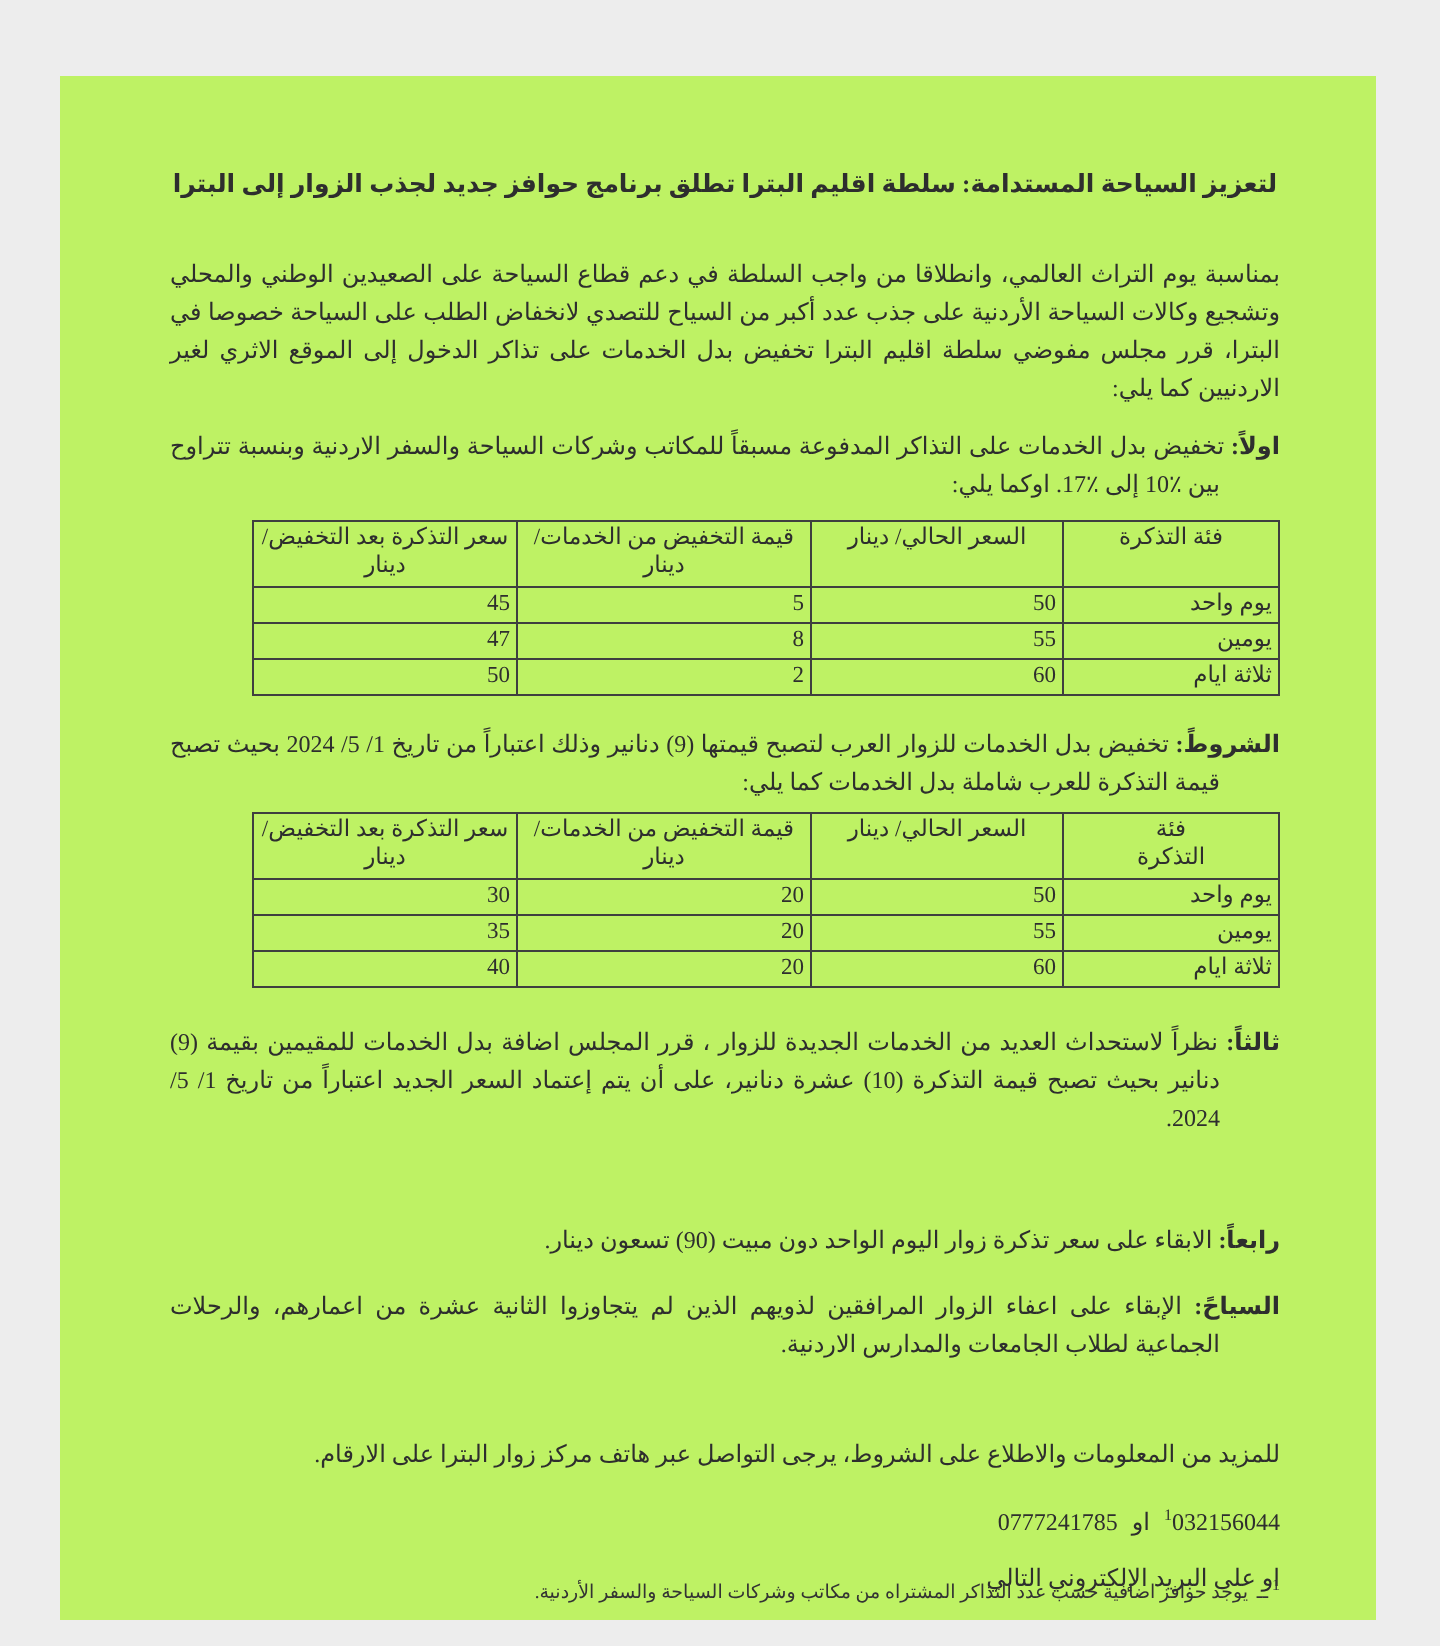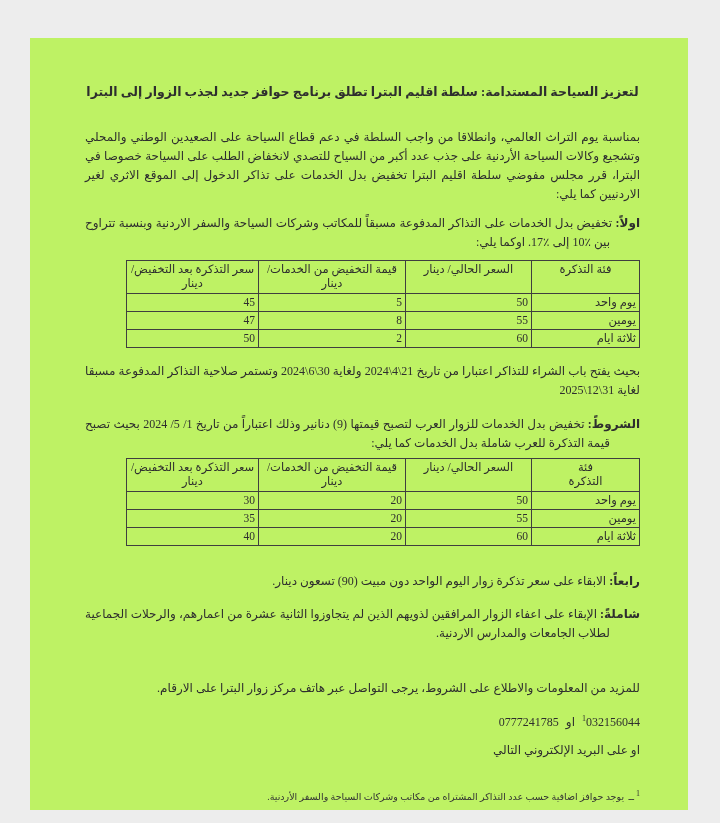--- a/index.html
+++ b/index.html
@@ -27,21 +27,21 @@
   .intro{margin-top:28px;}
   .sect{
     text-align:justify;
     padding-right:30px;text-indent:-30px;
   }
   .lbl{font-weight:bold;}
   .s1{margin-top:10px;}
   .purchase{margin-top:14px;}
   .s2{margin-top:15px;}
   .s3{margin-top:18px;}
-  .s4{margin-top:26px;}
+  .s4{margin-top:42px;}
   .s5{margin-top:14px;}
   .contact{margin-top:36px;}
   table{
     border-collapse:collapse;
     margin-top:8px;
     font-size:11.5px;
     table-layout:fixed;
   }
   .t2{margin-top:5px;}
   td,th{
@@ -105,21 +105,20 @@
       </tr>
       <tr>
         <td class="cat">ثلاثة ايام</td>
         <td class="num">60</td>
         <td class="num">2</td>
         <td class="num">50</td>
       </tr>
     </tbody>
       </table>
 
-    <p class="para purchase">بحيث يفتح باب الشراء للتذاكر اعتبارا من تاريخ 21\4\2024 ولغاية 30\6\2024 وتستمر صلاحية التذاكر المدفوعة مسبقا لغاية 31\12\2025</p>
 
     <p class="sect s2"><b class="lbl">الشروطً:</b> <span>تخفيض بدل الخدمات للزوار العرب لتصبح قيمتها (9) دنانير وذلك اعتباراً من تاريخ 1/ 5/ 2024 بحيث تصبح قيمة التذكرة للعرب شاملة بدل الخدمات كما يلي:</span></p>
 
     <table class="t2">
       <tbody>
           <tr>
         <th class="col-cat pre">فئة
 التذكرة</th>
         <th class="col-cur">السعر الحالي/ دينار</th>
         <th class="col-dis">قيمة التخفيض من الخدمات/ دينار</th>
@@ -139,24 +138,25 @@
       </tr>
       <tr>
         <td class="cat">ثلاثة ايام</td>
         <td class="num">60</td>
         <td class="num">20</td>
         <td class="num">40</td>
       </tr>
     </tbody>
       </table>
 
+    <p class="sect s3"><b class="lbl">ثالثاً:</b> <span>نظراً لاستحداث العديد من الخدمات الجديدة للزوار ، قرر المجلس اضافة بدل الخدمات للمقيمين بقيمة (9) دنانير بحيث تصبح قيمة التذكرة (10) عشرة دنانير، على أن يتم إعتماد السعر الجديد اعتباراً من تاريخ 1/ 5/ 2024.</span></p>
 
     <p class="sect s4"><b class="lbl">رابعاً:</b> <span>الابقاء على سعر تذكرة زوار اليوم الواحد دون مبيت (90) تسعون دينار.</span></p>
 
-    <p class="sect s5"><b class="lbl">شاملةً:</b> <span>الإبقاء على اعفاء الزوار المرافقين لذويهم الذين لم يتجاوزوا الثانية عشرة من اعمارهم، والرحلات الجماعية لطلاب الجامعات والمدارس الاردنية.</span></p>
+    <p class="sect s5"><b class="lbl">السياحً:</b> <span>الإبقاء على اعفاء الزوار المرافقين لذويهم الذين لم يتجاوزوا الثانية عشرة من اعمارهم، والرحلات الجماعية لطلاب الجامعات والمدارس الاردنية.</span></p>
 
     <p class="para contact">للمزيد من المعلومات والاطلاع على الشروط، يرجى التواصل عبر هاتف مركز زوار البترا على الارقام.</p>
 
     <p class="phone-line"><span class="num">032156044</span><sup class="fn">1</sup><span class="or">او</span><span class="num">0777241785</span></p>
 
     <p class="email-label">او على البريد الإلكتروني التالي</p>
 
   </div>
 
   <div class="footnote"><sup class="fn">1</sup><span class="dash">ــ</span> <span>يوجد حوافز اضافية حسب عدد التذاكر المشتراه من مكاتب وشركات السياحة والسفر الأردنية.</span></div>

